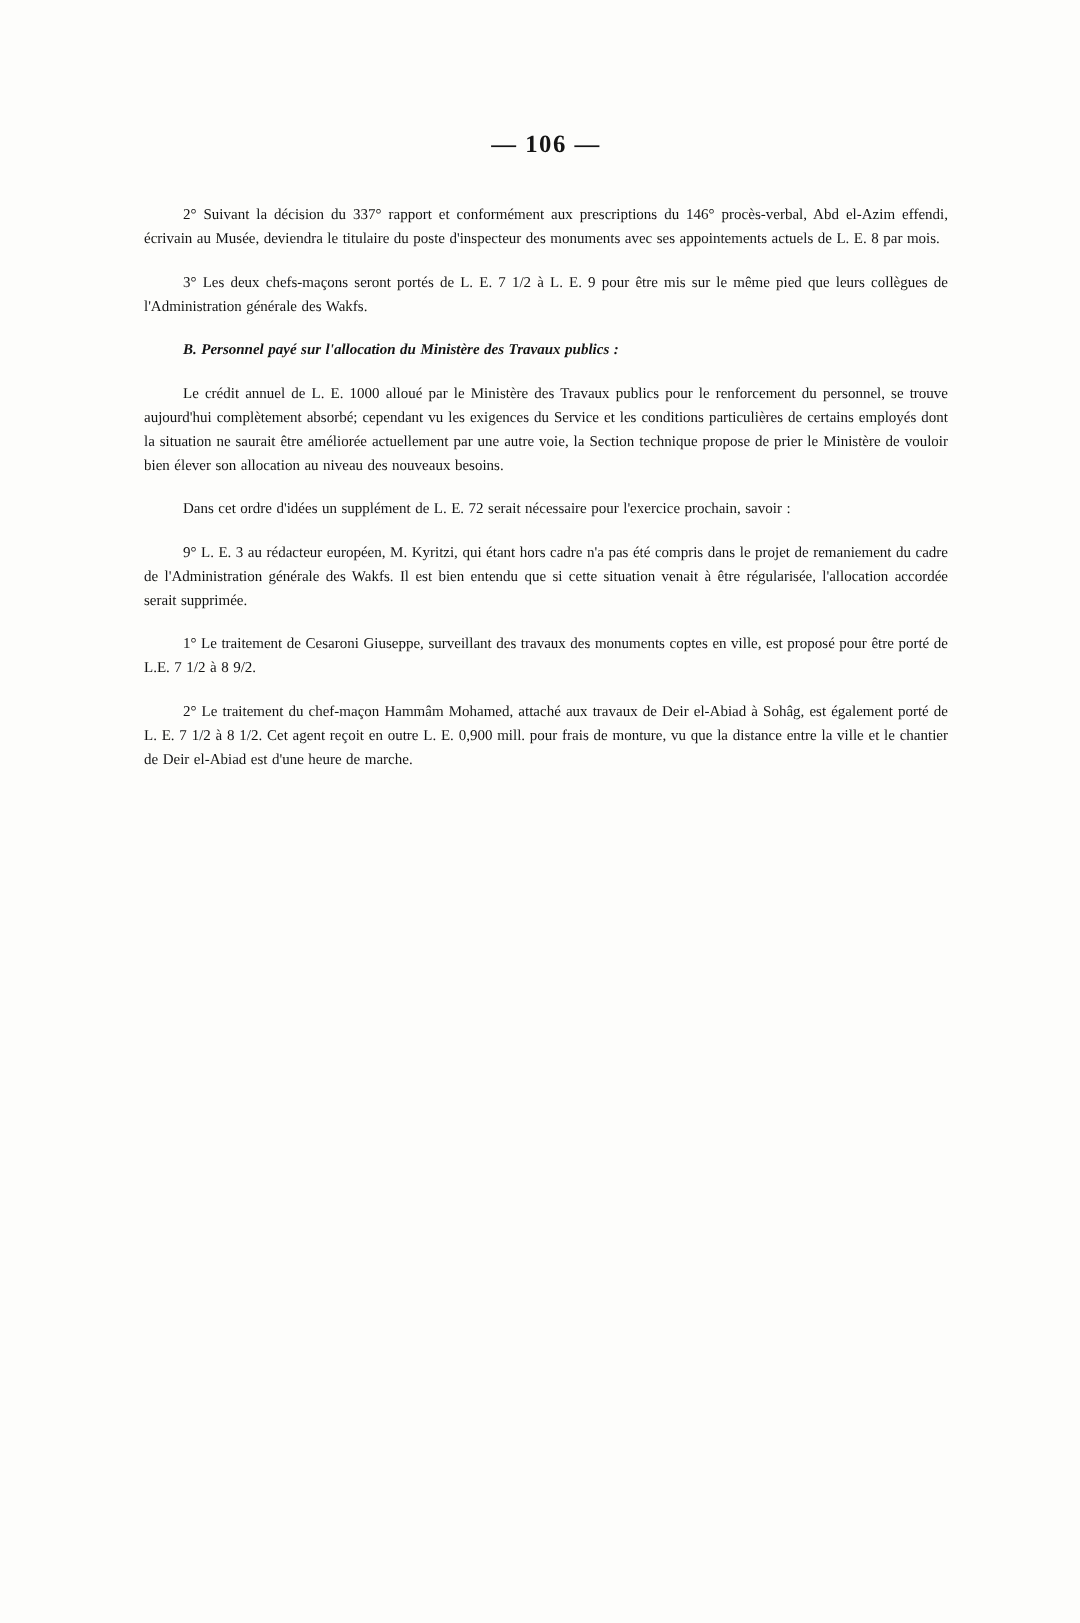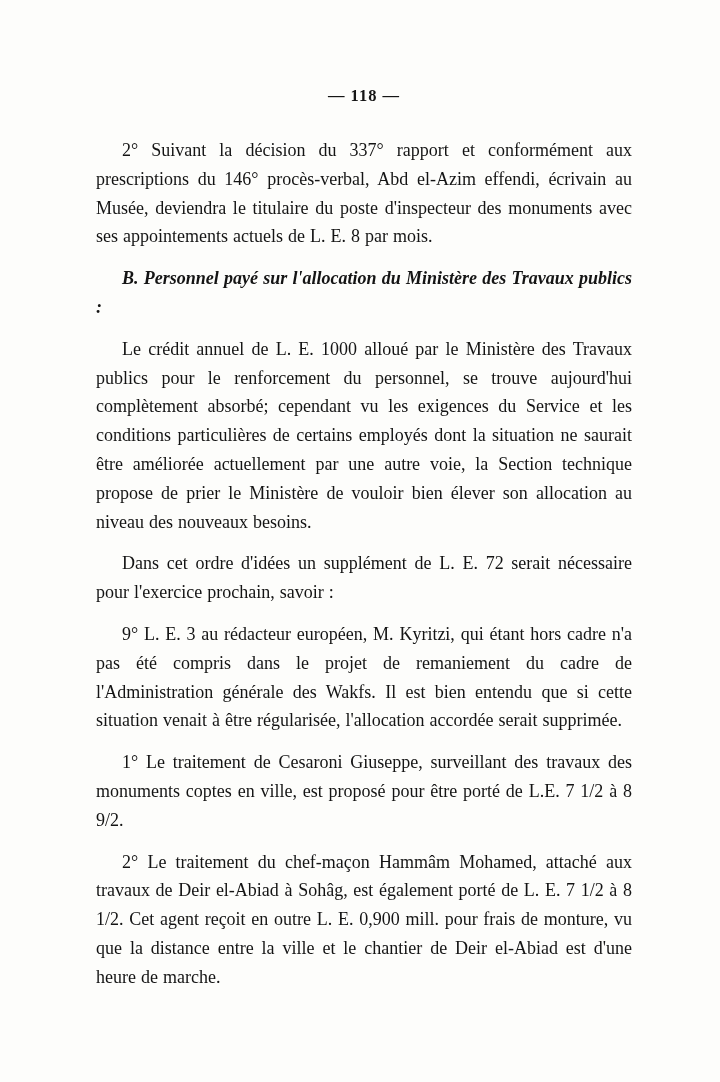--- a/index.html
+++ b/index.html
@@ -31,45 +31,46 @@
   .page-number {
     text-align: center;
     font-size: 16.5px;
     letter-spacing: 1px;
     margin: 0 0 30px 0;
     font-weight: bold;
     color: #151515;
   }
   p.para {
     margin: 0 0 13px 0;
-    font-size: 18px;
+    font-size: 10px;
     line-height: 1.60;
     text-align: justify;
     text-justify: inter-word;
     color: #141414;
     word-spacing: 0.5px;
   }
   p.para.indent {
     text-indent: 26px;
   }
   .sec-letter {
     font-style: italic;
     font-weight: bold;
   }
 </style>
 </head>
 <body>
 
 <div class="page">
   <div class="content">
 
-    <div class="page-number">— 118 —</div>
+    <div class="page-number">— 106 —</div>
 
     <p class="para indent">2° Suivant la décision du 337° rapport et conformément aux prescriptions du 146° procès-verbal, Abd el-Azim effendi, écrivain au Musée, deviendra le titulaire du poste d'inspecteur des monuments avec ses appointements actuels de L. E. 8 par mois.</p>
 
+    <p class="para indent">3° Les deux chefs-maçons seront portés de L. E. 7 1/2 à L. E. 9 pour être mis sur le même pied que leurs collègues de l'Administration générale des Wakfs.</p>
 
     <p class="para indent sec-letter">B. Personnel payé sur l'allocation du Ministère des Travaux publics :</p>
 
     <p class="para indent">Le crédit annuel de L. E. 1000 alloué par le Ministère des Travaux publics pour le renforcement du personnel, se trouve aujourd'hui complètement absorbé; cependant vu les exigences du Service et les conditions particulières de certains employés dont la situation ne saurait être améliorée actuellement par une autre voie, la Section technique propose de prier le Ministère de vouloir bien élever son allocation au niveau des nouveaux besoins.</p>
 
     <p class="para indent">Dans cet ordre d'idées un supplément de L. E. 72 serait nécessaire pour l'exercice prochain, savoir :</p>
 
 
     <p class="para indent">9° L. E. 3 au rédacteur européen, M. Kyritzi, qui étant hors cadre n'a pas été compris dans le projet de remaniement du cadre de l'Administration générale des Wakfs. Il est bien entendu que si cette situation venait à être régularisée, l'allocation accordée serait supprimée.</p>
 

